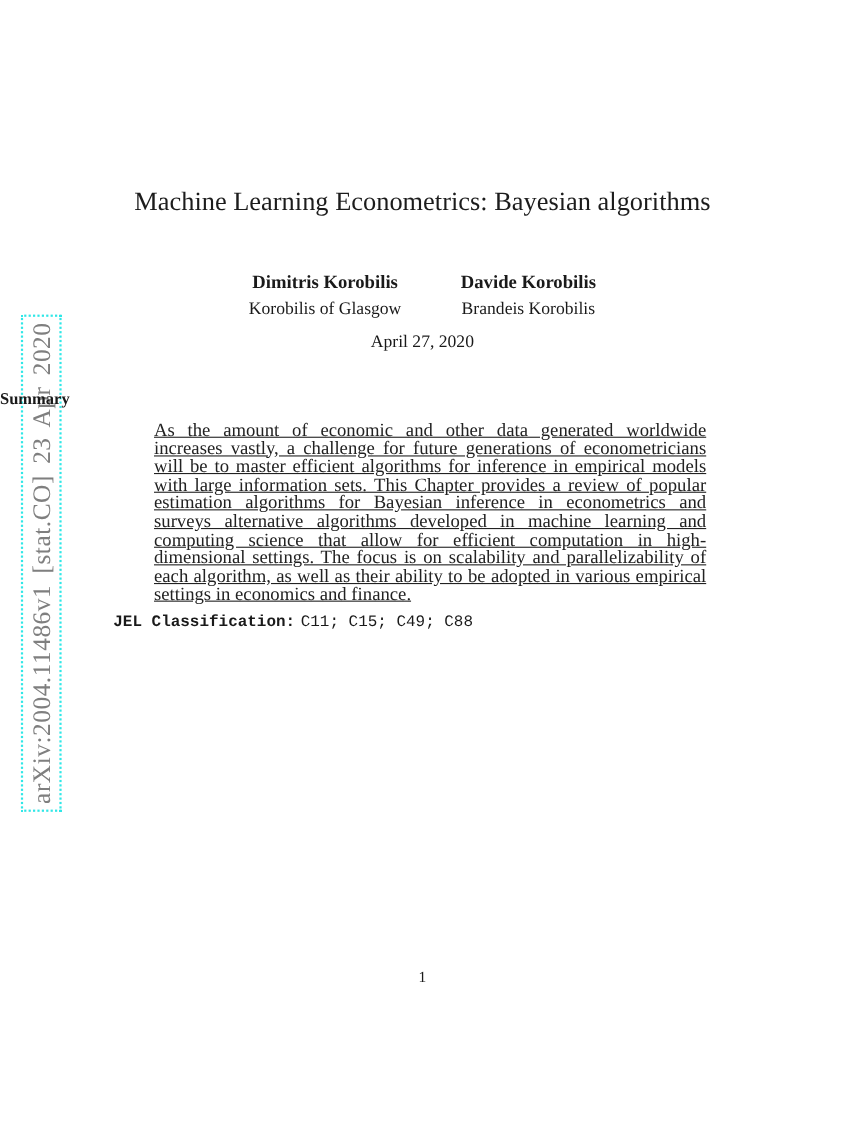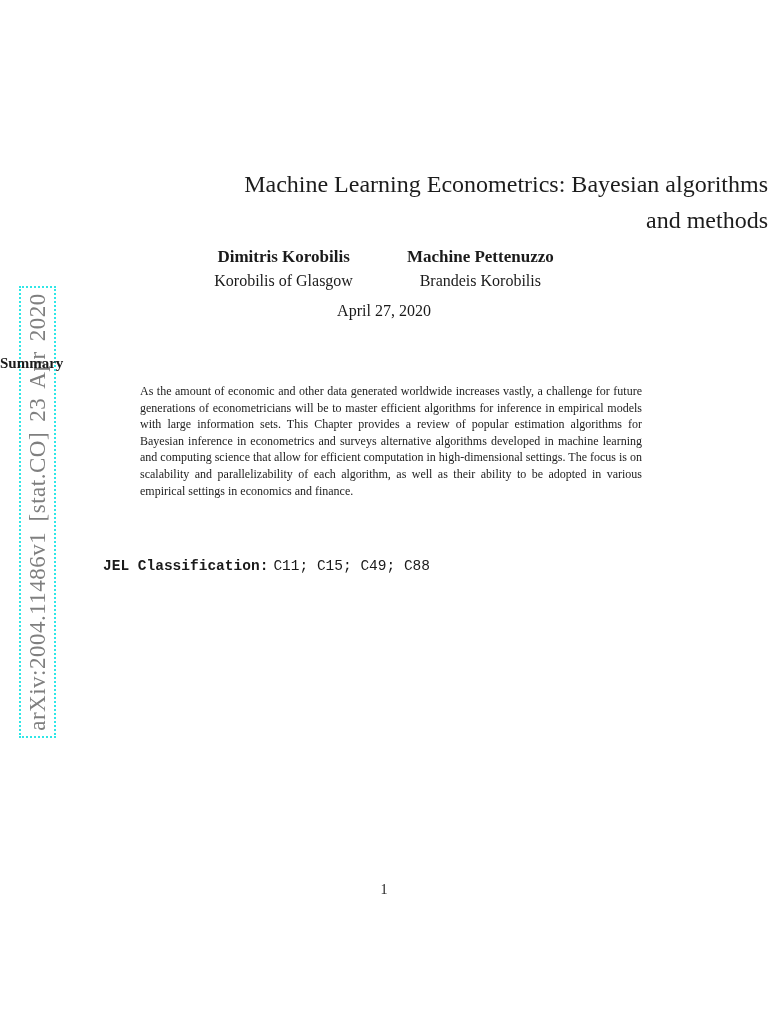--- a/index.html
+++ b/index.html
@@ -34,21 +34,21 @@
     justify-content: center;
     white-space: nowrap;
   }
 
   
   .title {
     position: absolute;
     top: 166px;
     left: 0;
     right: 0;
-    text-align: right;
+    text-align: center;
     font-size: 24px;
     line-height: 36px;
     color: #1c1c1c;
   }
 
   
   .authors {
     position: absolute;
     top: 245px;
     left: 0;
@@ -79,24 +79,25 @@
     left: 0;
     right: 0;
     font-weight: bold;
     font-size: 15px;
   }
   .abstract-body {
     position: absolute;
     top: 383px;
     left: 140px;
     width: 502px;
-    font-size: 12px;
+    font-size: 17px;
     line-height: 16.6px;
     text-align: justify;
     color: #222;
+    text-decoration: underline;
   }
 
   
   .meta-line {
     position: absolute;
     left: 103px;
     width: 566px;
     font-size: 14.5px;
     font-family: Liberation Mono, monospace;
   }
@@ -116,30 +117,29 @@
 </style>
 </head>
 <body>
 
 <div class="page">
 
   <div class="watermark" style="color: rgb(127, 127, 127); border-color: rgb(47, 231, 231);">arXiv:2004.11486v1 [stat.CO] 23 Apr 2020</div>
 
   <div class="title">
     <div>Machine Learning Econometrics: Bayesian algorithms</div>
-    <div>and methods</div>
   </div>
 
   <div class="authors">
     <div class="author">
       <div class="name">Dimitris Korobilis</div>
       <div class="affil">Korobilis of Glasgow</div>
     </div>
     <div class="author">
-      <div class="name">Machine Pettenuzzo</div>
+      <div class="name">Davide Korobilis</div>
       <div class="affil">Brandeis Korobilis</div>
     </div>
   </div>
 
   <div class="date">April 27, 2020</div>
 
   <div class="abstract-heading">Summary</div>
 
   <div class="abstract-body">As the amount of economic and other data generated worldwide increases vastly, a challenge for future generations of econometricians will be to master efficient algorithms for inference in empirical models with large information sets. This Chapter provides a review of popular estimation algorithms for Bayesian inference in econometrics and surveys alternative algorithms developed in machine learning and computing science that allow for efficient computation in high-dimensional settings. The focus is on scalability and parallelizability of each algorithm, as well as their ability to be adopted in various empirical settings in economics and finance.</div>
 

